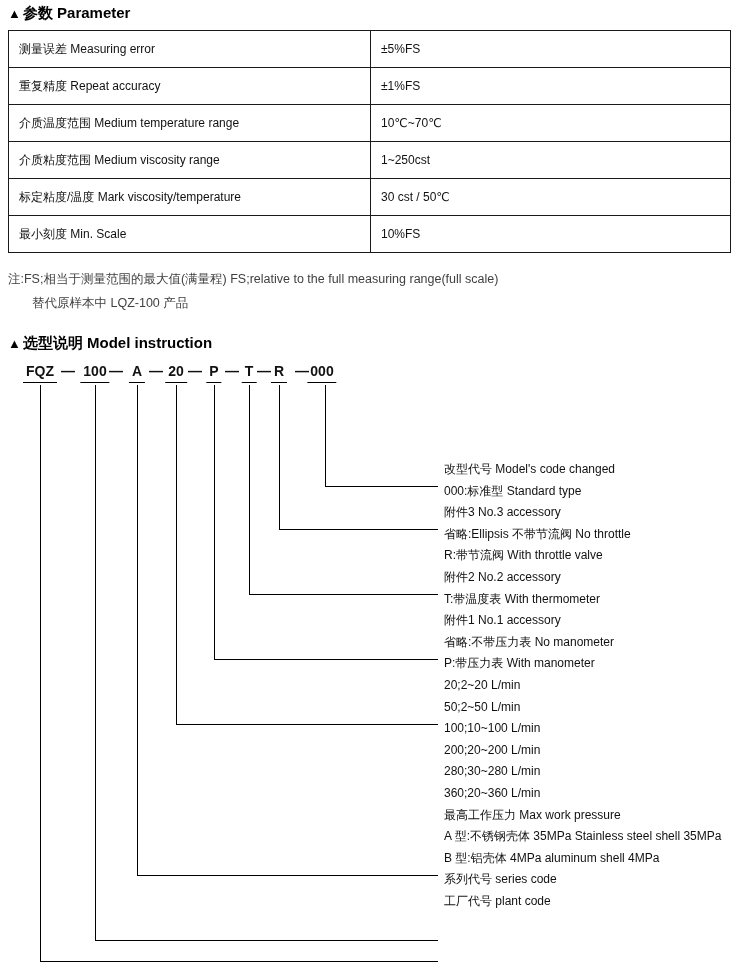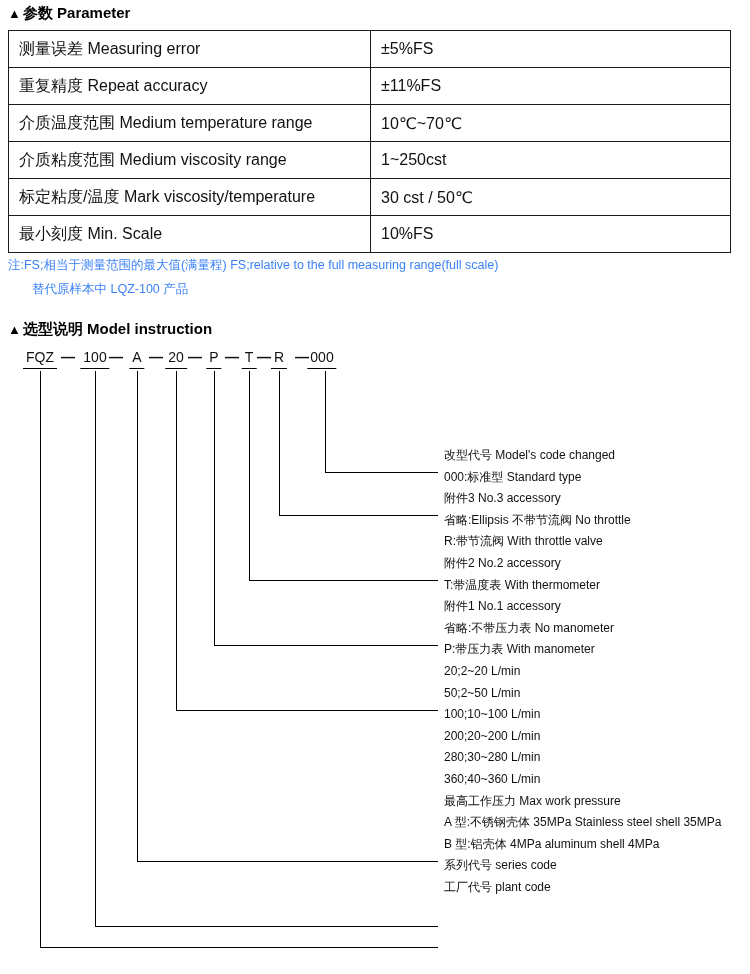--- a/index.html
+++ b/index.html
@@ -30,45 +30,45 @@
   
   table.param-table {
     border-collapse: collapse;
     width: 722px;
     margin-top: 7px;
     table-layout: fixed;
   }
   table.param-table td {
     border: 1px solid #1a1a1a;
     height: 37px;
-    font-size: 16px;
+    font-size: 12px;
     padding: 0 6px 0 10px;
     vertical-align: middle;
     color: #111;
   }
   td.p-label { width: 362px; }
   td.p-value { width: 360px; }
 
   
-  .notes { font-size: 12.5px; line-height: 24px; color: #3b82f6; }
+  .notes { margin-top: 14px; font-size: 12.5px; line-height: 24px; color: #404040; }
   .notes .note-2 { padding-left: 24px; }
 
   
   .model-title { margin-top: 19px; }
 
   .diagram {
     position: relative;
     height: 628px;
     margin-top: 8px;
   }
   .seg {
     position: absolute;
     top: 2px;
     transform: translateX(-50%);
-    font-weight: normal;
+    font-weight: bold;
     font-size: 14px;
     border-bottom: 1px solid #000;
     padding: 0 3px 3px 3px;
     white-space: nowrap;
   }
   .dash {
     position: absolute;
     top: 2px;
     transform: translateX(-50%);
     font-weight: bold;
@@ -125,21 +125,21 @@
   </div>
 
   <table class="param-table">
     <tbody>
       <tr>
         <td class="p-label">测量误差  Measuring error</td>
         <td class="p-value">±5%FS</td>
       </tr>
       <tr>
         <td class="p-label">重复精度  Repeat accuracy</td>
-        <td class="p-value">±11%FS</td>
+        <td class="p-value">±1%FS</td>
       </tr>
       <tr>
         <td class="p-label">介质温度范围  Medium temperature range</td>
         <td class="p-value">10℃~70℃</td>
       </tr>
       <tr>
         <td class="p-label">介质粘度范围  Medium viscosity range</td>
         <td class="p-value">1~250cst</td>
       </tr>
       <tr>
@@ -208,21 +208,21 @@
       <div class="lbl">附件2  No.2 accessory</div>
       <div class="lbl">T:带温度表 With thermometer</div>
       <div class="lbl">附件1  No.1 accessory</div>
       <div class="lbl">省略:不带压力表 No manometer</div>
       <div class="lbl">P:带压力表 With manometer</div>
       <div class="lbl">20;2~20 L/min</div>
       <div class="lbl">50;2~50 L/min</div>
       <div class="lbl">100;10~100 L/min</div>
       <div class="lbl">200;20~200 L/min</div>
       <div class="lbl">280;30~280 L/min</div>
-      <div class="lbl">360;40~360 L/min</div>
+      <div class="lbl">360;20~360 L/min</div>
       <div class="lbl">最高工作压力 Max work pressure</div>
       <div class="lbl">A 型:不锈钢壳体 35MPa Stainless steel shell 35MPa</div>
       <div class="lbl">B 型:铝壳体 4MPa aluminum shell 4MPa</div>
       <div class="lbl">系列代号 series code</div>
       <div class="lbl">工厂代号 plant code</div>
     </div>
 
   </div>
 </div>
 

